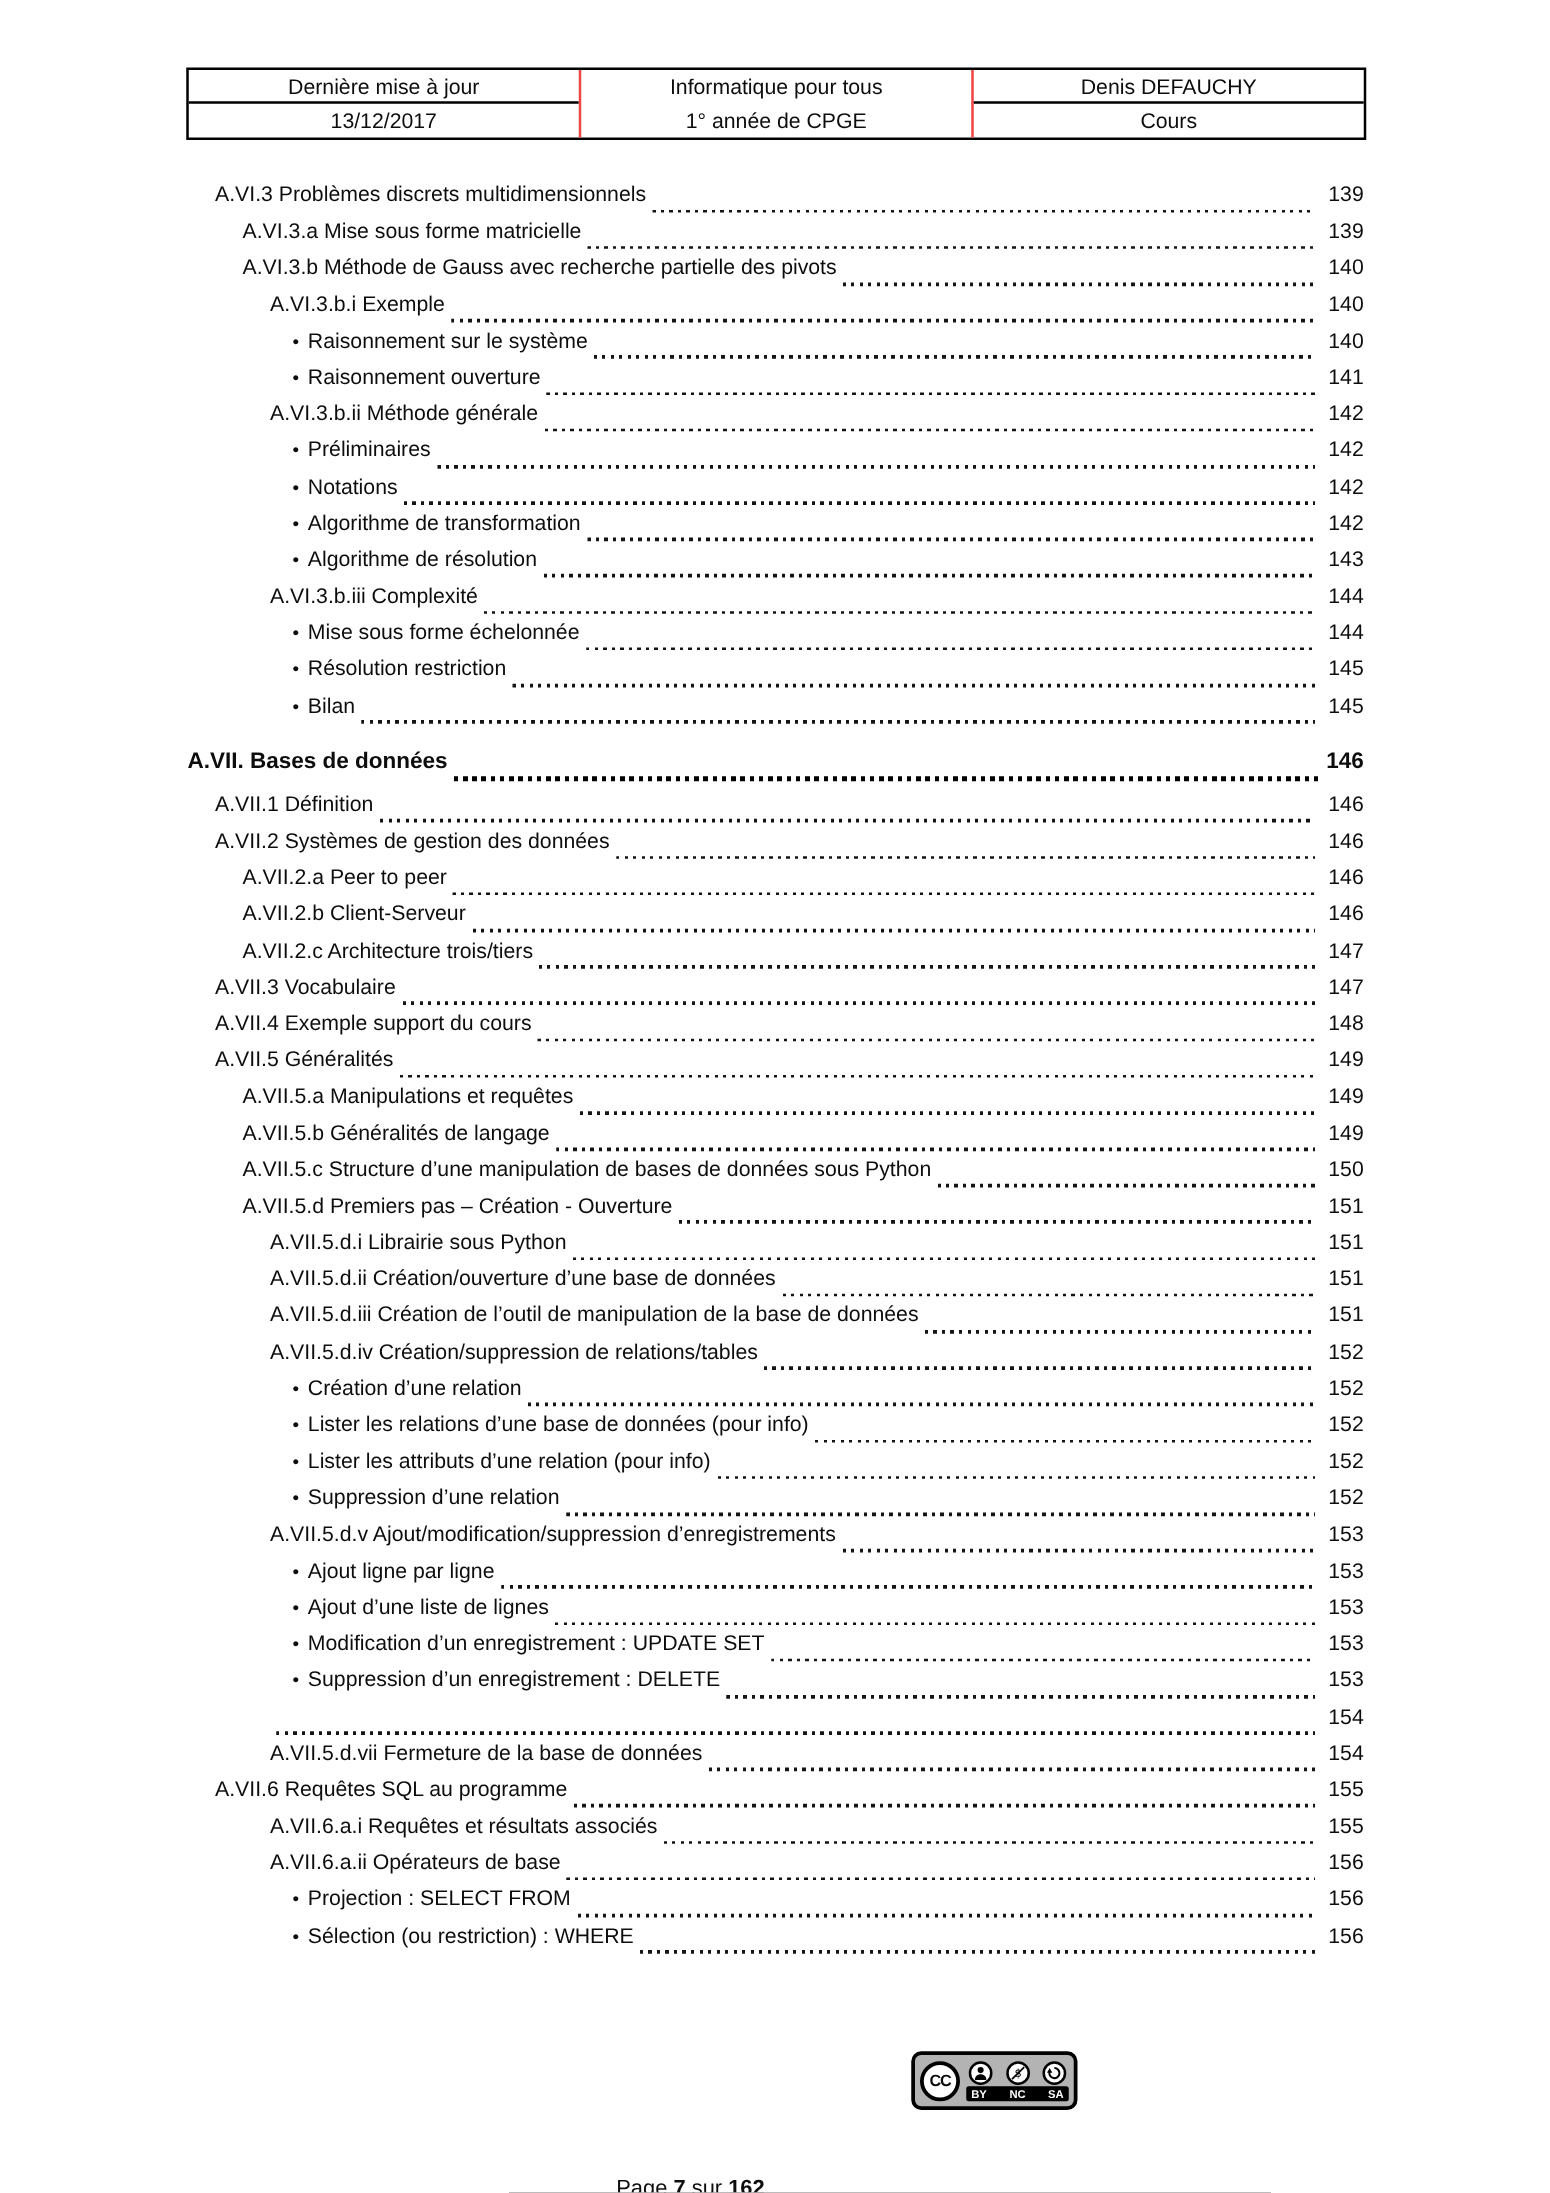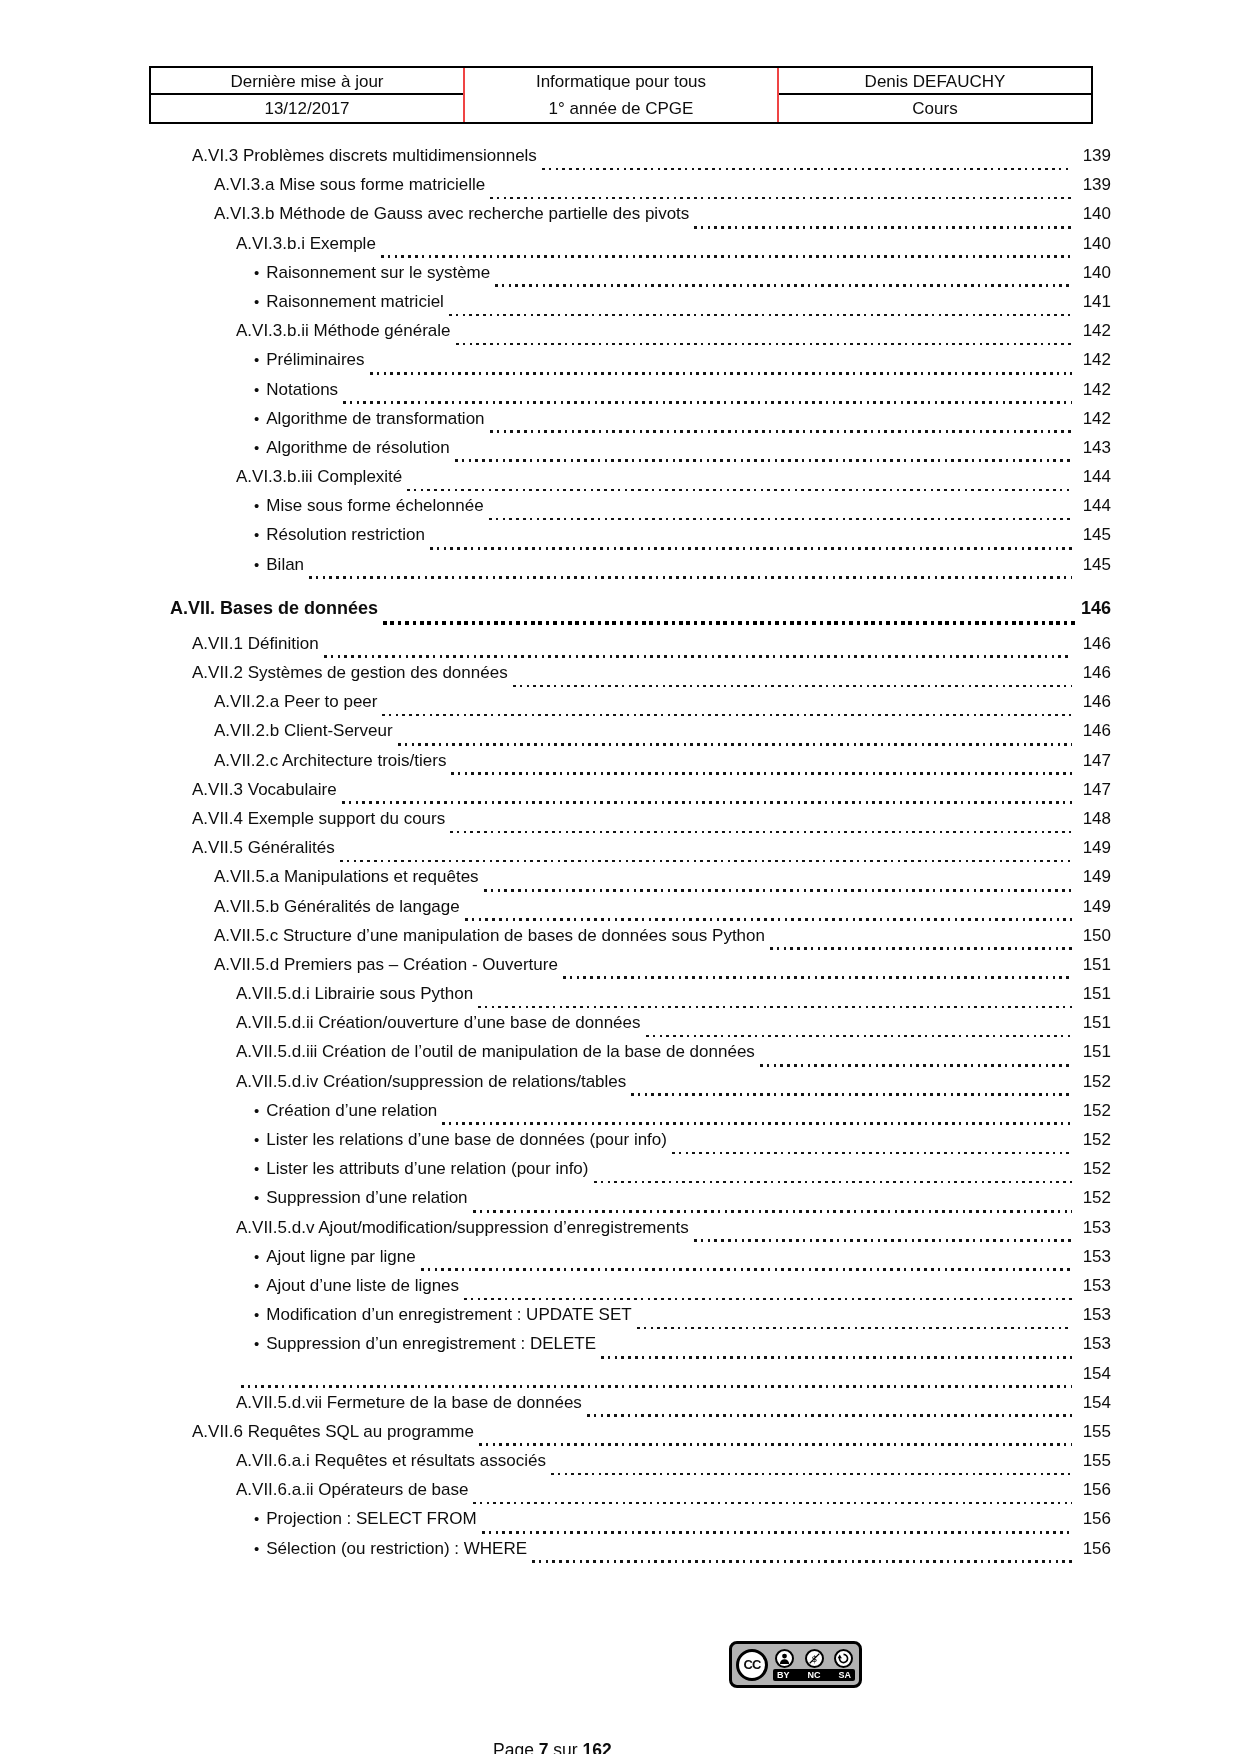--- a/index.html
+++ b/index.html
@@ -6,35 +6,35 @@
   .page{
     position:relative;
     width:1240px;height:1754px;
     background:#ffffff;
     font-family:"Liberation Sans","DejaVu Sans",sans-serif;
     color:#0d0d0d;
     overflow:hidden;
   }
   
   .header-table{
-    position:absolute;left:149px;top:66px;width:944px;
+    position:absolute;left:149px;top:54px;width:944px;
     display:flex;border:2px solid #000;box-sizing:border-box;
     background:#fff;
   }
   .ht-col{flex:1;display:flex;flex-direction:column;box-sizing:border-box;}
   .ht-col + .ht-col{border-left:2px solid #ef4444;}
   .ht-cell{
     height:27px;line-height:27px;text-align:center;
     font-size:17px;box-sizing:border-box;white-space:nowrap;
   }
   .ht-col.split .ht-cell:first-child{border-bottom:2px solid #000;}
   .ht-col.merged{justify-content:center;}
   
   .toc{
-    position:absolute;left:150px;top:146px;width:941px;margin-left:20px;
+    position:absolute;left:150px;top:146px;width:941px;
   }
   .toc-row{
     display:flex;align-items:baseline;
     height:29.2px;font-size:17px;white-space:nowrap;
   }
   .toc-row .label{flex:none;}
   .toc-row .bullet{flex:none;margin-right:7px;font-size:15px;}
   .leader{
     flex:1;height:2.6px;align-self:flex-end;
     margin:0 5px 5px 5px;
@@ -127,21 +127,21 @@
         <span class="pagenum">140</span>
       </div>
       <div class="toc-row lvl4">
         <span class="bullet">•</span>
         <span class="label">Raisonnement sur le système</span>
         <span class="leader"></span>
         <span class="pagenum">140</span>
       </div>
       <div class="toc-row lvl4">
         <span class="bullet">•</span>
-        <span class="label">Raisonnement matriciel</span>
+        <span class="label">Raisonnement ouverture</span>
         <span class="leader"></span>
         <span class="pagenum">141</span>
       </div>
       <div class="toc-row lvl3">
         <span class="label">A.VI.3.b.ii Méthode générale</span>
         <span class="leader"></span>
         <span class="pagenum">142</span>
       </div>
       <div class="toc-row lvl4">
         <span class="bullet">•</span>

